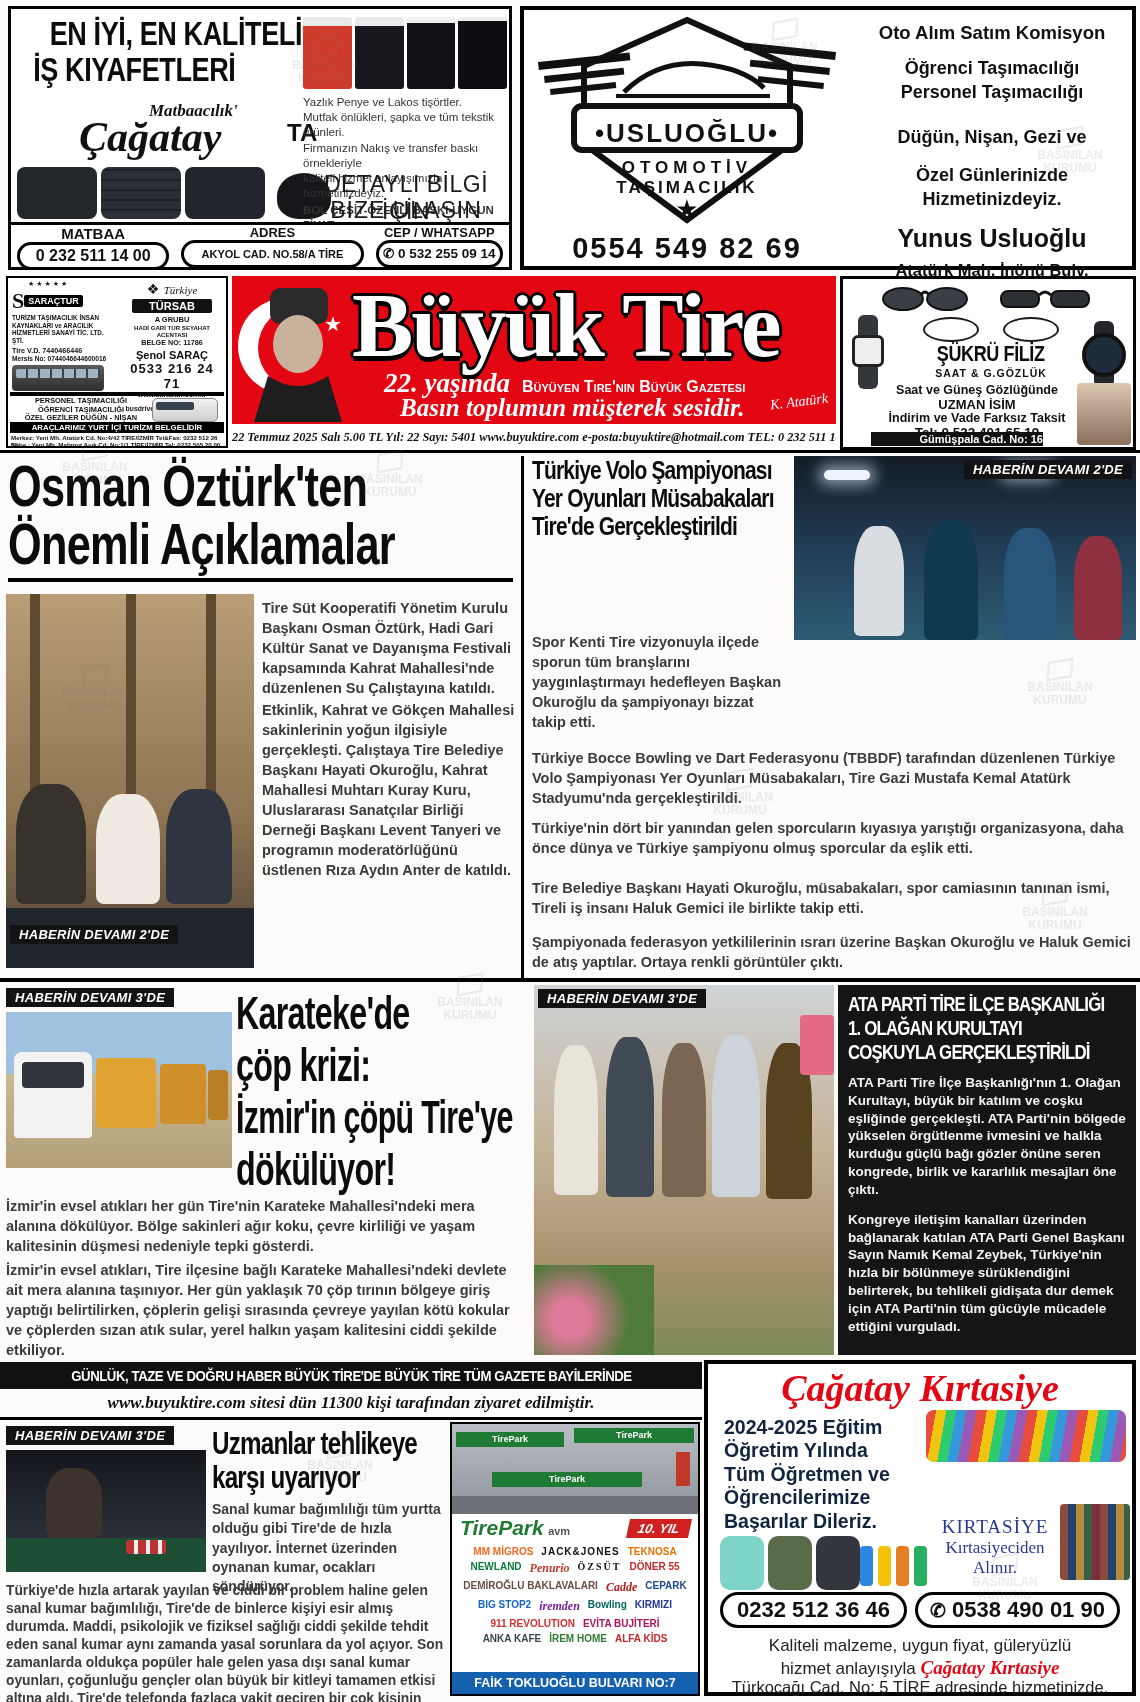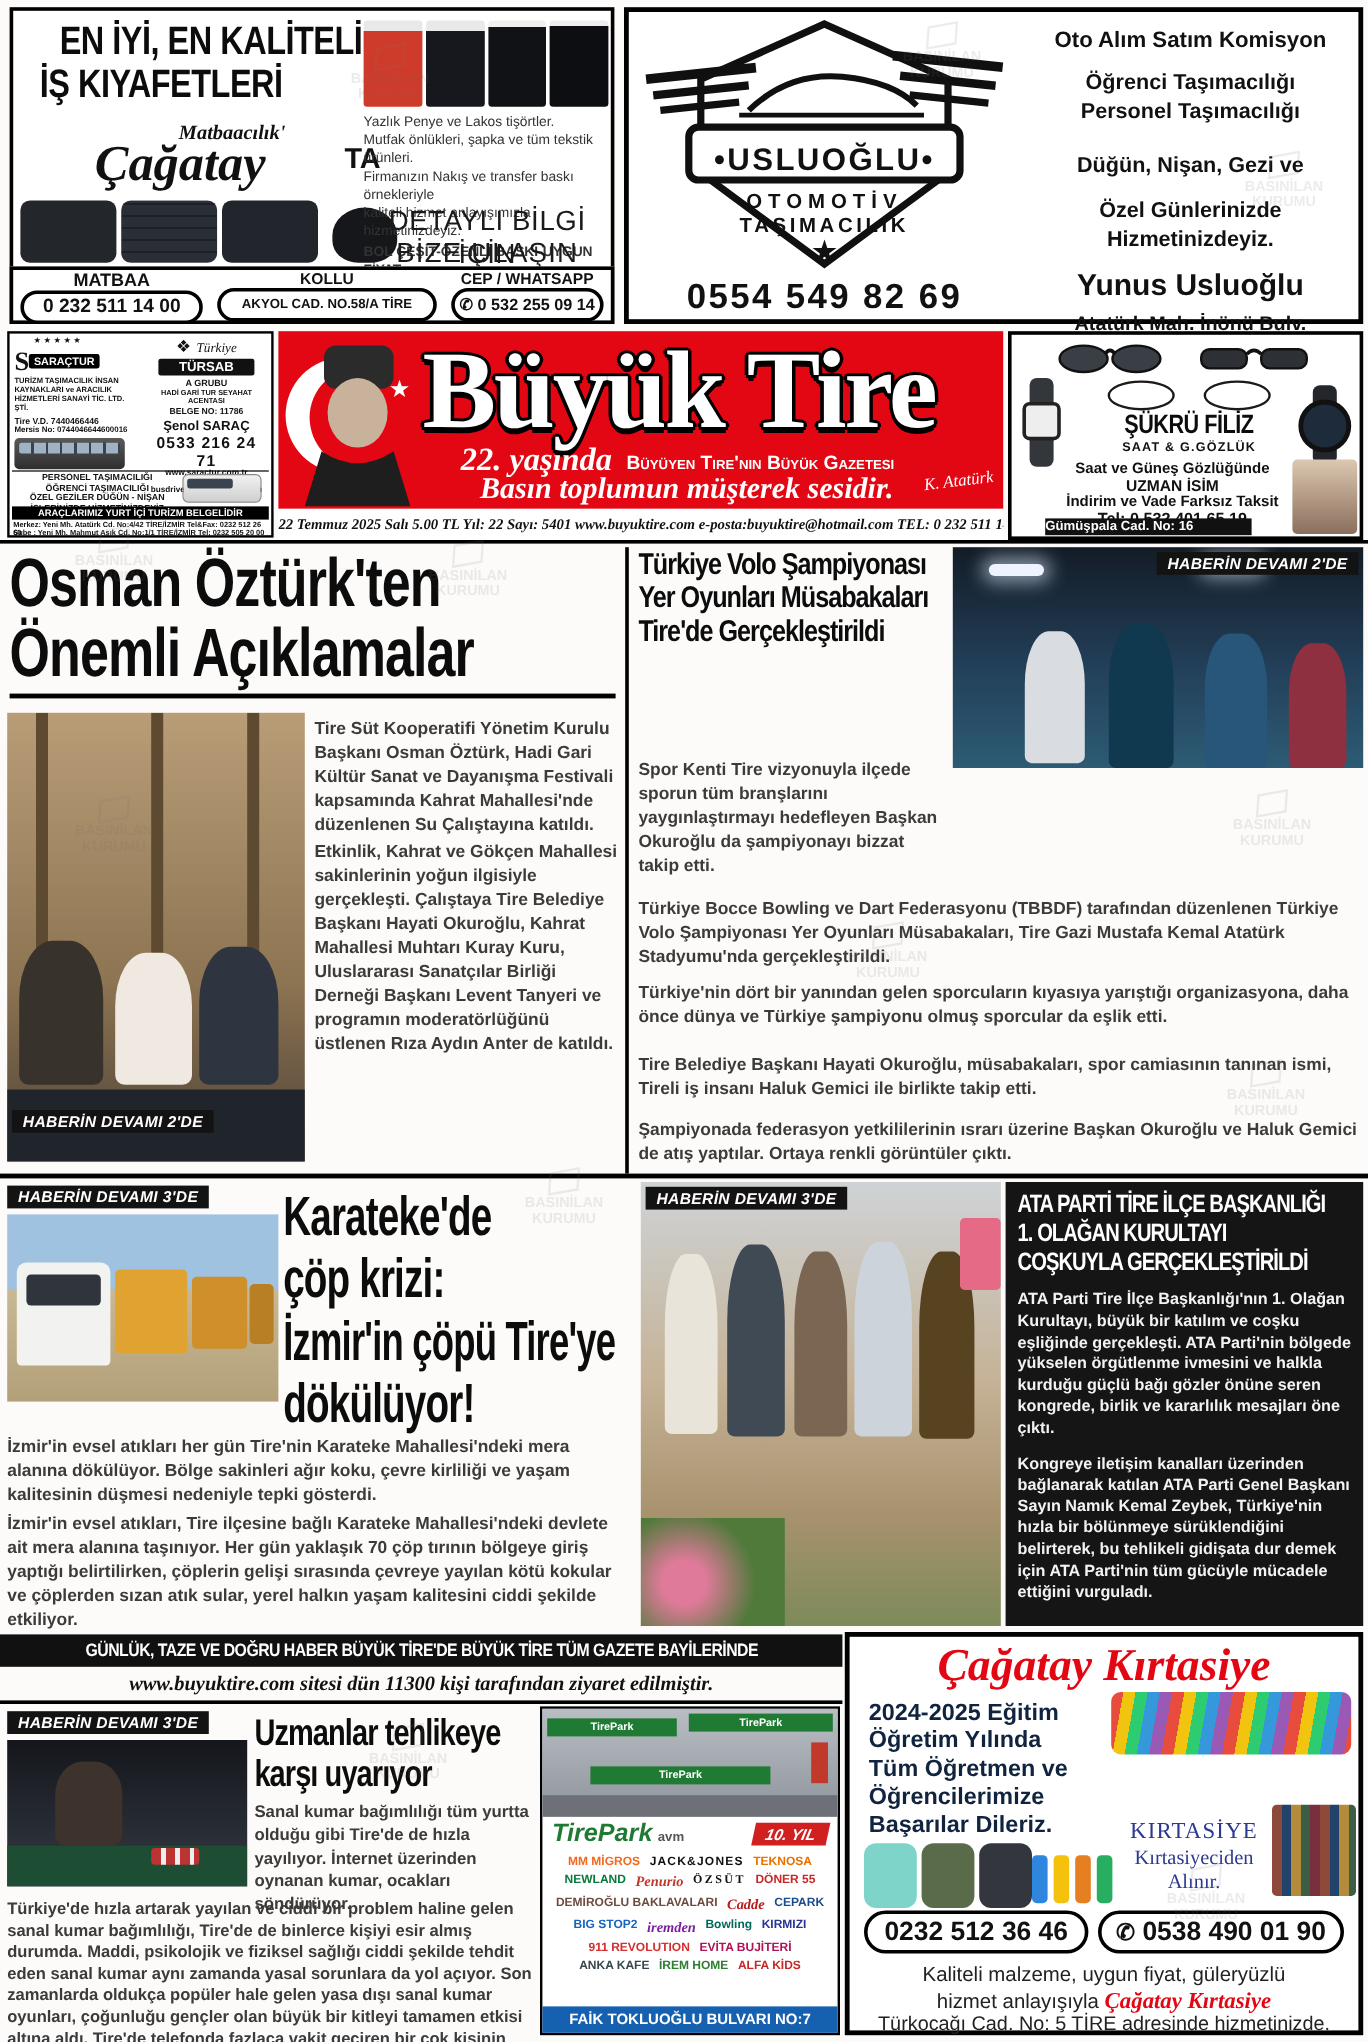--- a/index.html
+++ b/index.html
@@ -90,21 +90,21 @@
       <div style="font-weight:bold;font-size:11.5px;margin-top:2px">BOL ÇEŞİT-ÖZENLİ BASKI-UYGUN FİYAT</div>
     </div>
     <div class="abs" style="left:292px;top:162px;width:206px;text-align:center;font-size:23px;letter-spacing:.5px;color:#1a1a1a">DETAYLI BİLGİ İÇİN</div>
     <div class="abs" style="left:292px;top:188px;width:206px;text-align:center;font-size:23px;letter-spacing:1px;color:#1a1a1a">BİZE ULAŞIN</div>
     <div class="abs" style="left:-3px;right:-3px;bottom:-3px;height:48px;border:3px solid #000;background:#fff;display:flex">
       <div style="width:33%;text-align:center">
         <div style="font-weight:bold;font-size:15px">MATBAA</div>
         <div class="roundbox" style="margin:0 6px;font-size:16px;line-height:22px">0 232 511 14 00</div>
       </div>
       <div style="width:39%;text-align:center">
-        <div style="font-weight:bold;font-size:13px">KOLLU</div>
+        <div style="font-weight:bold;font-size:13px">ADRES</div>
         <div class="roundbox" style="margin:0 6px;font-size:11px;line-height:22px">AKYOL CAD. NO.58/A TİRE</div>
       </div>
       <div style="width:28%;text-align:center">
         <div style="font-weight:bold;font-size:13px">CEP / WHATSAPP</div>
         <div class="roundbox" style="margin:0 6px;font-size:13.5px;line-height:22px"><span>✆</span> <span>0 532 255 09 14</span></div>
       </div>
     </div>
   </div>
 
   <div class="box" style="left:520px;top:6px;width:616px;height:264px;border-width:4px">
@@ -159,21 +159,21 @@
       <div><span style="font-size:14px">❖</span> <span class="serif" style="font-style:italic;font-size:11px">Türkiye</span></div>
       <div style="background:#111;color:#fff;font-weight:bold;font-size:11px;border-radius:2px;line-height:14px;margin:1px 12px">TÜRSAB</div>
       <div style="font-weight:bold;font-size:7.5px;margin-top:2px">A GRUBU</div>
       <div style="font-weight:bold;font-size:6.1px">HADİ GARİ TUR SEYAHAT ACENTASI</div>
       <div style="font-weight:bold;font-size:7.2px">BELGE NO: 11786</div>
       <div style="font-weight:bold;font-size:11px;margin-top:2px">Şenol SARAÇ</div>
       <div style="font-weight:bold;font-size:13px;letter-spacing:1px">0533 216 24 71</div>
       <div style="font-weight:bold;font-size:7px">www.saractur.com.tr</div>
       <div style="font-weight:bold;font-size:6.8px">e-mail: busdriver3563@hotmail.com</div>
     </div>
-    <div class="abs" style="left:2px;top:114px;right:2px;height:28px;border-top:1px solid #000000;display:flex">
+    <div class="abs" style="left:2px;top:114px;right:2px;height:28px;border-top:4px solid #000000;display:flex">
       <div style="width:142px;text-align:center;padding-top:1px">
         <div style="font-weight:bold;font-size:7.4px;line-height:1.18">PERSONEL TAŞIMACILIĞI</div>
         <div style="font-weight:bold;font-size:7.4px;line-height:1.18">ÖĞRENCİ TAŞIMACILIĞI</div>
         <div style="font-weight:bold;font-size:7.4px;line-height:1.18">ÖZEL GEZİLER DÜĞÜN - NİŞAN</div>
         <div style="font-weight:bold;font-size:7.4px;line-height:1.18">İŞLERİNİZDE HİZMETİNİZDEYİZ</div>
       </div>
       <div style="width:66px;height:24px;margin-top:2px;background:linear-gradient(#f2f2f2,#cfcfcf);border:1px solid #888;border-radius:5px;position:relative">
         <div style="position:absolute;left:3px;top:3px;width:38px;height:8px;background:#3a4450;border-radius:2px"></div>
       </div>
     </div>
@@ -221,21 +221,21 @@
     <div class="abs" style="left:60px;top:38px;width:176px;display:flex;justify-content:center;gap:24px">
       <div style="width:56px;height:25px;border:2.5px solid #1a1a1a;border-radius:50%"></div>
       <div style="width:56px;height:25px;border:2.5px solid #1a1a1a;border-radius:50%"></div>
     </div>
     <div class="abs cond" style="left:60px;top:64px;width:176px;text-align:center;font-size:22px"><span class="cxc">ŞÜKRÜ FİLİZ</span></div>
     <div class="abs" style="left:60px;top:88px;width:176px;text-align:center;font-weight:bold;font-size:10.5px;letter-spacing:1px">SAAT &amp; G.GÖZLÜK</div>
     <div class="abs" style="left:14px;top:104px;width:240px;text-align:center;font-weight:bold;font-size:12.5px">Saat ve Güneş Gözlüğünde</div>
     <div class="abs" style="left:14px;top:118px;width:240px;text-align:center;font-weight:bold;font-size:13px">UZMAN İSİM</div>
     <div class="abs" style="left:14px;top:132px;width:240px;text-align:center;font-weight:bold;font-size:12.5px">İndirim ve Vade Farksız Taksit</div>
     <div class="abs" style="left:14px;top:146px;width:240px;text-align:center;font-weight:bold;font-size:13.5px">Tel: 0 532 401 65 19</div>
-    <div class="abs" style="left:28px;bottom:1px;width:172px;height:14px;background:#111;color:#fff;font-weight:bold;font-size:11px;text-align:left;line-height:14px">Gümüşpala Cad. No: 16</div>
+    <div class="abs" style="left:28px;bottom:1px;width:172px;height:14px;background:#111;color:#fff;font-weight:bold;font-size:11px;text-align:right;line-height:14px">Gümüşpala Cad. No: 16</div>
     <div class="abs" style="right:2px;bottom:2px;width:54px;height:62px;background:linear-gradient(#dcc7b1,#8a6f5c);border-radius:4px"></div>
   </div>
 
   <div class="abs" style="left:0;top:450px;width:1140px;height:3px;background:#000"></div>
 
   <div class="abs cond" style="left:8px;top:458px;font-size:57px"><span class="cx">Osman Öztürk'ten</span></div>
   <div class="abs cond" style="left:8px;top:516px;font-size:57px"><span class="cx">Önemli Açıklamalar</span></div>
   <div class="abs" style="left:8px;top:578px;width:505px;height:4px;background:#000"></div>
   <div class="photo" style="left:6px;top:594px;width:248px;height:374px;background:linear-gradient(#b89d77,#8d7452 60%,#4e4237)">
     <div style="position:absolute;left:24px;top:0;width:10px;height:230px;background:#5d4a30"></div>

